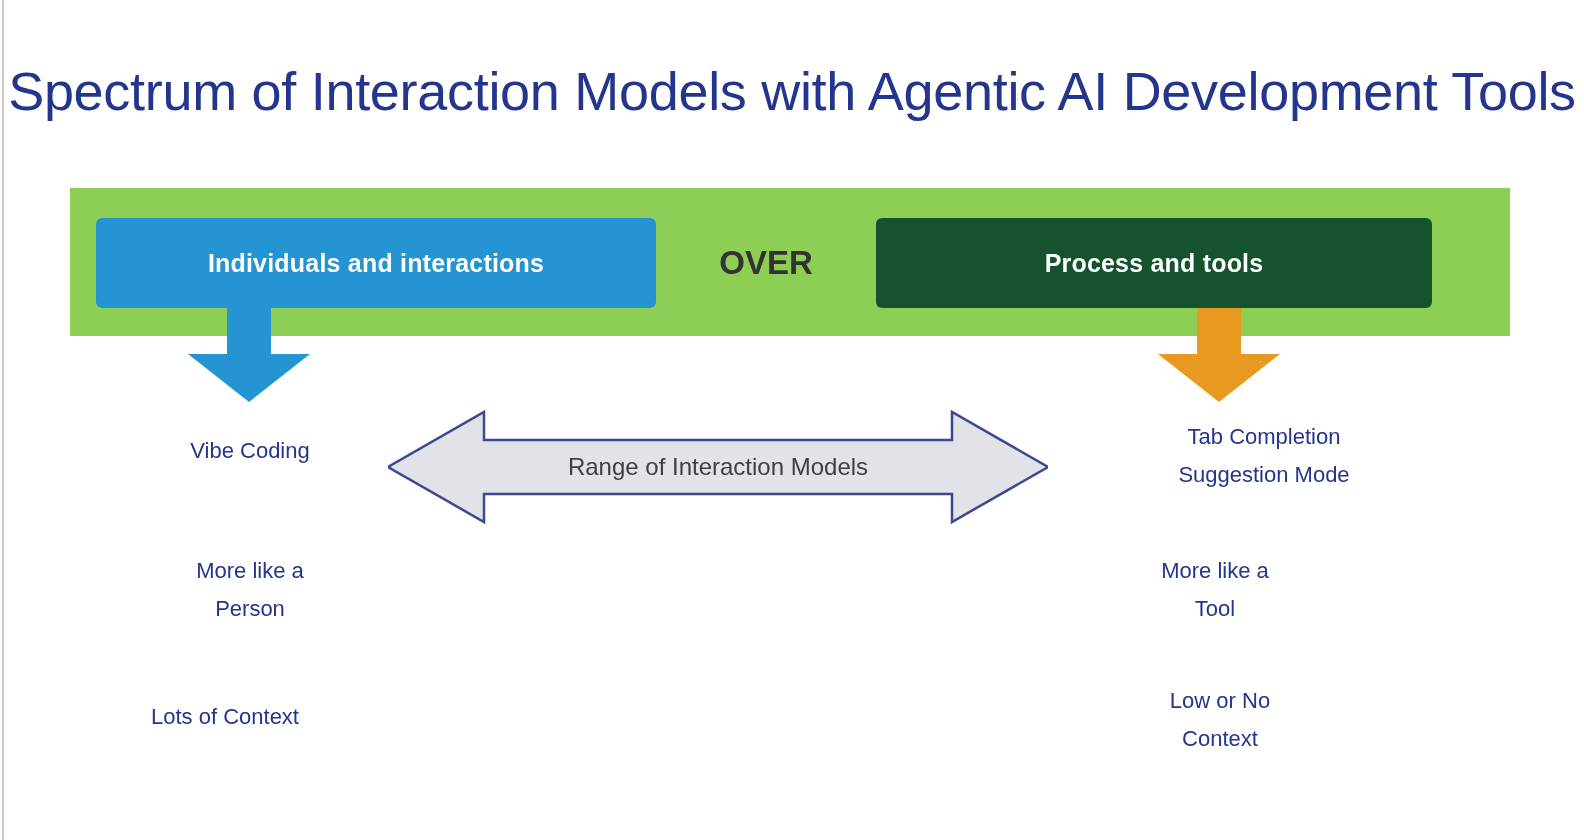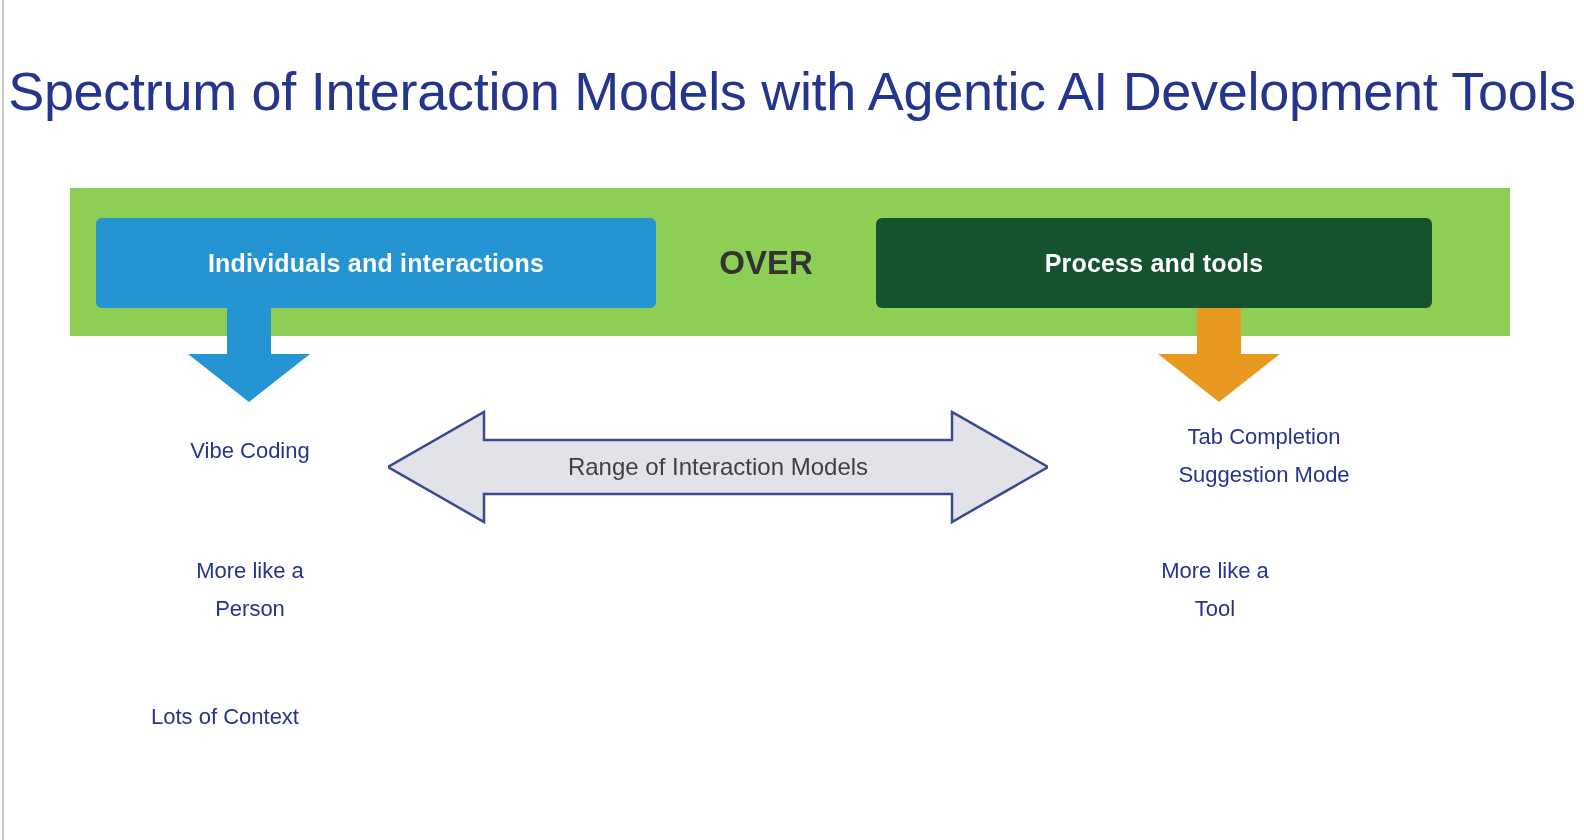--- a/index.html
+++ b/index.html
@@ -226,15 +226,17 @@
 
 
     <div class="side-label right">More like a
 Tool</div>
   </div>
 
   <div class="row" id="row3">
     <div class="side-label left">Lots of Context</div>
 
 
+    <div class="side-label right">Low or No
+Context</div>
   </div>
 
 </div>
 
 </body></html>

